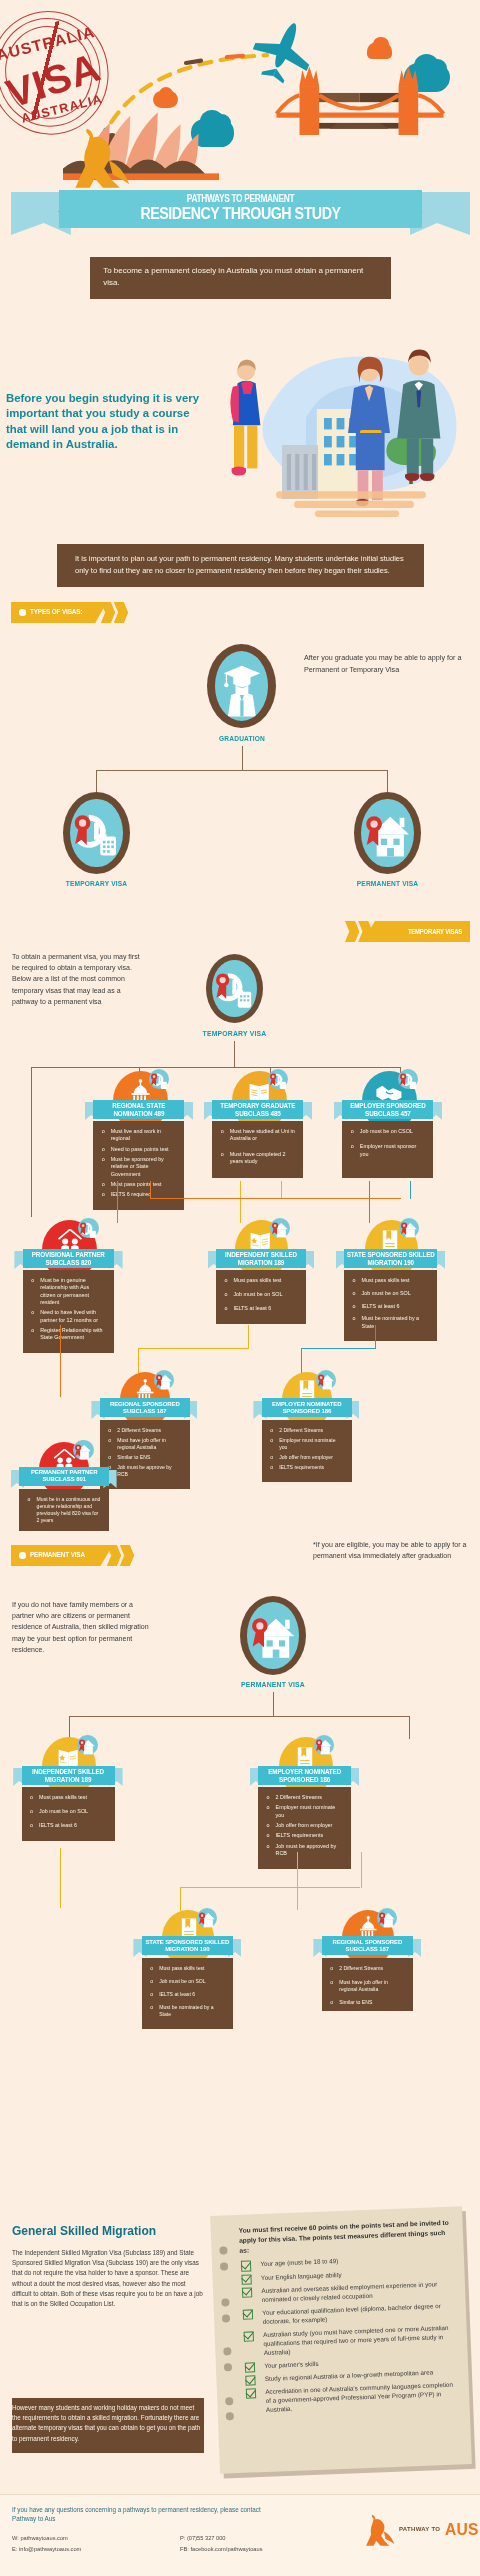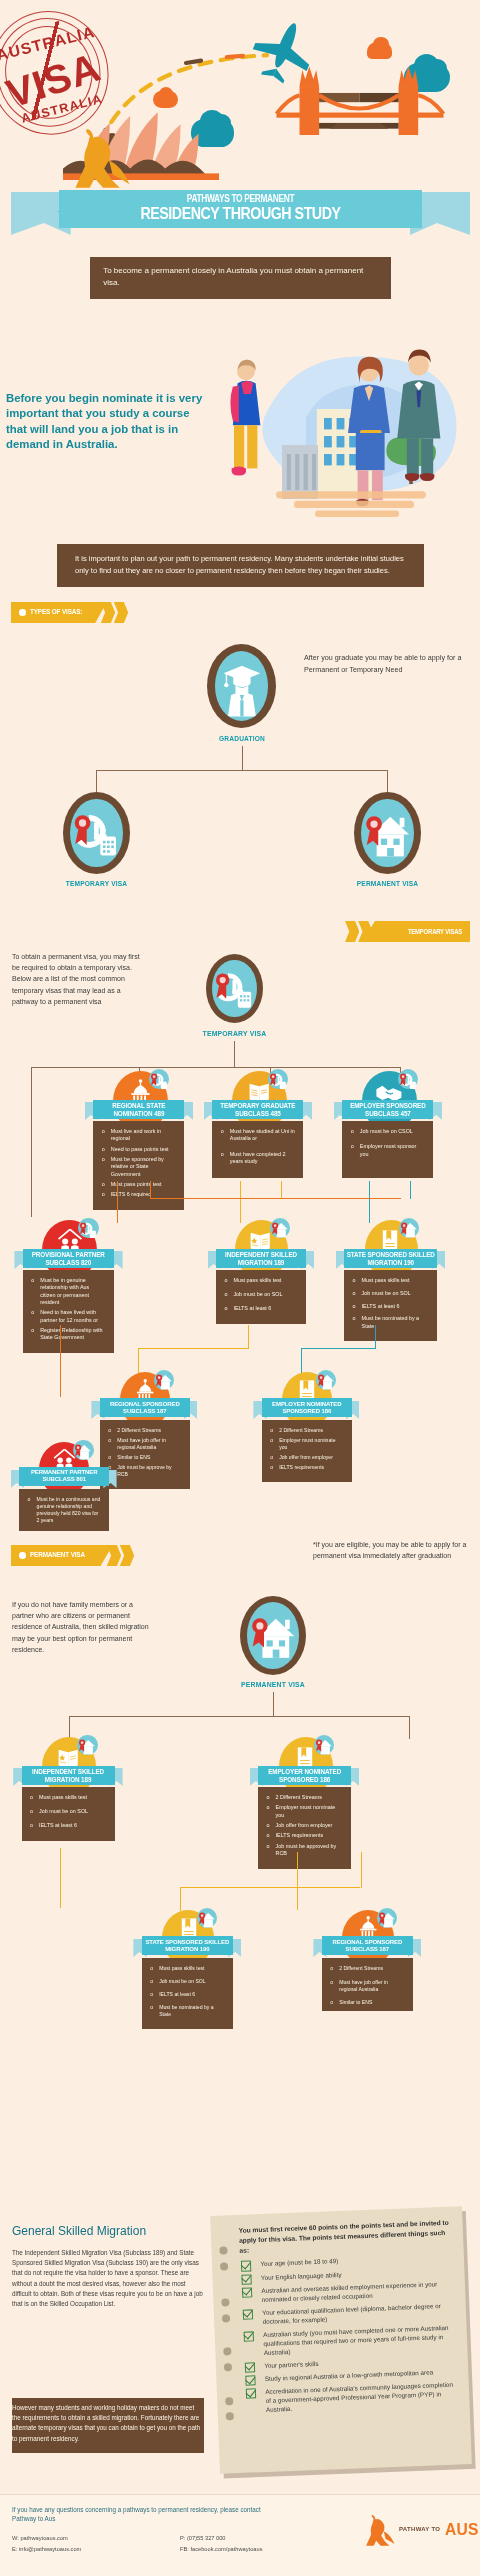--- a/index.html
+++ b/index.html
@@ -95,21 +95,21 @@
   .card .rb-r { clip-path:polygon(0 0,100% 0,100% 100%,55% 72%,0 100%); }
   .card .ribbon { position:absolute; background:#3fbcd0; color:#fff; text-align:center;
       font-weight:bold; letter-spacing:-0.1px; padding:2.4px 1.2px; line-height:1.15; }
   .card .body { position:absolute; background:#6b4a31; color:#fdf4e7; padding:7.2px 8.4px 8.4px; }
   .card .body ul { list-style:none; }
   .card .body li { position:relative; padding-left:9px; margin-bottom:3px; line-height:1.35; }
   .card .body li::before { content:"o"; position:absolute; left:0; top:0; }
 
   
   #gsm-title { left:12px; top:2224px; width:198px; color:#136f85;
-      font-size:12px; font-weight:normal; }
+      font-size:12px; font-weight:bold; }
   .gsm-p { position:absolute; left:12px; width:192px; color:#3b3b3b;
       font-size:6.3px; line-height:1.62; }
   #gsm-brown { left:12px; top:2398px; width:192px; background:#6b4a31; color:#fdf4e7;
       font-size:6.3px; line-height:1.62; padding:7.2px 8.4px; }
 
   #points-card { left:215px; top:2211px; width:252px; height:258px;
       background:#e8dcc4; transform:rotate(-2.2deg); box-shadow:3.6px 4.8px 0 rgba(140,120,95,.45);
       padding:10.8px 13.2px 7.2px 28px; }
   #points-card .hd { color:#2e2e2e; font-size:6.6px; font-weight:bold; line-height:1.5;
       margin-bottom:6px; }
@@ -215,21 +215,21 @@
   <div id="banner-fold-l" class="abs"></div>
   <div id="banner-fold-r" class="abs"></div>
   <div id="banner-main" class="abs">
     <div class="l1">PATHWAYS TO PERMANENT</div>
     <div class="l2">RESIDENCY THROUGH STUDY</div>
   </div>
 </div>
 
 <div id="subtitle" class="abs">To become a permanent closely in Australia you must obtain a permanent visa.</div>
 
-<div id="intro-text" class="abs">Before you begin nominate it is very important that you study a course that will land you a job that is in demand in Australia.</div>
+<div id="intro-text" class="abs">Before you begin studying it is very important that you study a course that will land you a job that is in demand in Australia.</div>
 
 <svg id="intro-art" class="abs" viewBox="0 0 450 330">
   <path d="M100,130 Q150,40 270,48 Q400,55 410,150 Q420,250 300,270 Q160,285 110,220 Q70,175 100,130 Z" fill="#cfe4f7"></path>
   <path d="M160,150 Q190,90 270,95 Q350,100 355,175 Q360,240 270,252 Q180,258 160,205 Z" fill="#bcd8f2"></path>
 
   <rect x="178" y="135" width="98" height="150" fill="#f6edd2"></rect>
   <g fill="#4fa8d8">
     <rect x="190" y="150" width="13" height="19"></rect>
       <rect x="211" y="150" width="13" height="19"></rect>
     <rect x="232" y="150" width="13" height="19"></rect>
@@ -302,21 +302,21 @@
 <div id="plan-box" class="abs">It is important to plan out your path to permanent residency. Many students undertake initial studies only to find out they are no closer to permanent residency then before they began their studies.</div>
 
 <div class="ytab abs" style="left:10.8px;top:602px;width:120px;">
   <div class="bar" style="width:96px;"></div>
   <div class="ch1" style="left:90px;"></div>
   <div class="ch1" style="left:103px;"></div>
   <div class="dot"></div>
   <div class="lbl">TYPES OF VISAS:</div>
 </div>
 
-<div class="abs" style="left:304px;top:652px;width:165px;color:#3a3a3a;font-size:7.2px;line-height:1.62;">After you graduate you may be able to apply for a Permanent or Temporary Need</div>
+<div class="abs" style="left:304px;top:652px;width:165px;color:#3a3a3a;font-size:7.2px;line-height:1.62;">After you graduate you may be able to apply for a Permanent or Temporary Visa</div>
 
 <div class="oval-node abs" style="left:207px;top:644px;width:69px;height:84px;">
   <div class="ring"></div>
   <div class="inner">
     <svg viewBox="0 0 100 120" width="100%" height="100%">
       <path d="M50,22 L84,36 L50,50 L16,36 Z" fill="#fff"></path>
       <path d="M34,42 L34,56 q16,12 32,0 L66,42 L50,49 Z" fill="#fff"></path>
       <rect x="20" y="36" width="2.5" height="20" fill="#fff"></rect>
       <circle cx="21" cy="58" r="4" fill="#fff"></circle>
       <path d="M38,58 q12,10 24,0 l0,14 q-12,8 -24,0 Z" fill="#fff"></path>

